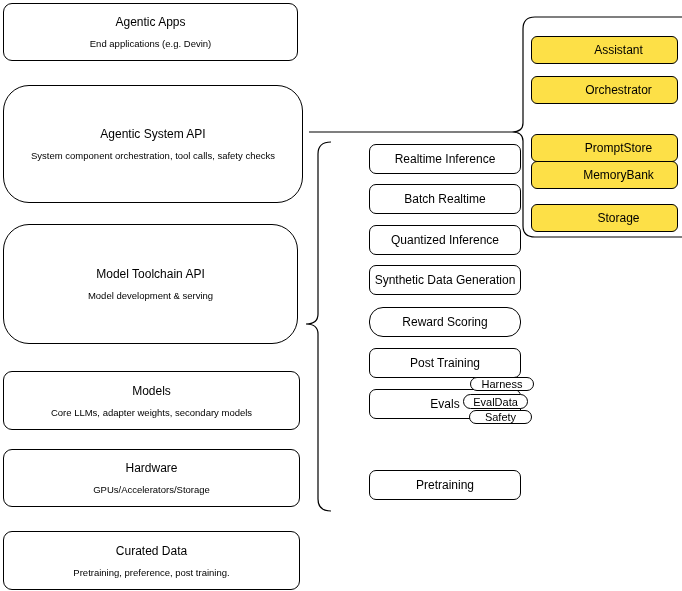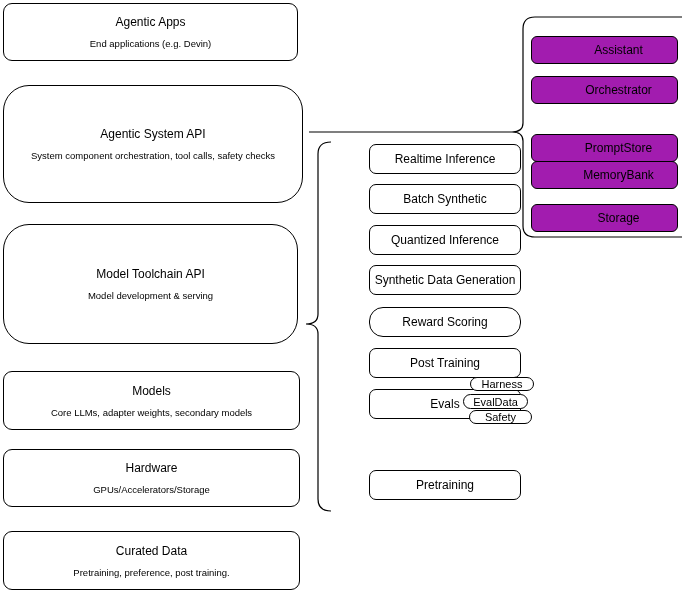--- a/index.html
+++ b/index.html
@@ -54,21 +54,21 @@
     justify-content: center;
     font-size: 12px;
     white-space: nowrap;
     margin-left: 41px;
   }
   .component {
     position: absolute;
     left: 531px;
     width: 147px;
     height: 28px;
-    background: #a21caf;
+    background: #fde047;
     border: 1px solid #000000;
     border-radius: 6px;
     display: flex;
     align-items: center;
     justify-content: center;
     font-size: 12px;
     white-space: nowrap;
     padding-left: 28px;
   }
   .oval {
@@ -123,21 +123,21 @@
 
   <div class="node" style="left:3px; top:531px; width:297px; height:59px; border-radius:9px;">
     <div class="title">Curated Data</div>
     <div class="sub">Pretraining, preference, post training.</div>
   </div>
 
   <div class="pill" style="top:144px;">
       <span>Realtime Inference</span>
     </div>
   <div class="pill" style="top:184px;">
-      <span>Batch Synthetic</span>
+      <span>Batch Realtime</span>
     </div>
   <div class="pill" style="top:225px;">
       <span>Quantized Inference</span>
     </div>
   <div class="pill" style="top:265px;">
       <span>Synthetic Data Generation</span>
     </div>
   <div class="pill" style="top:307px;border-radius:14px;">
       <span>Reward Scoring</span>
     </div>

